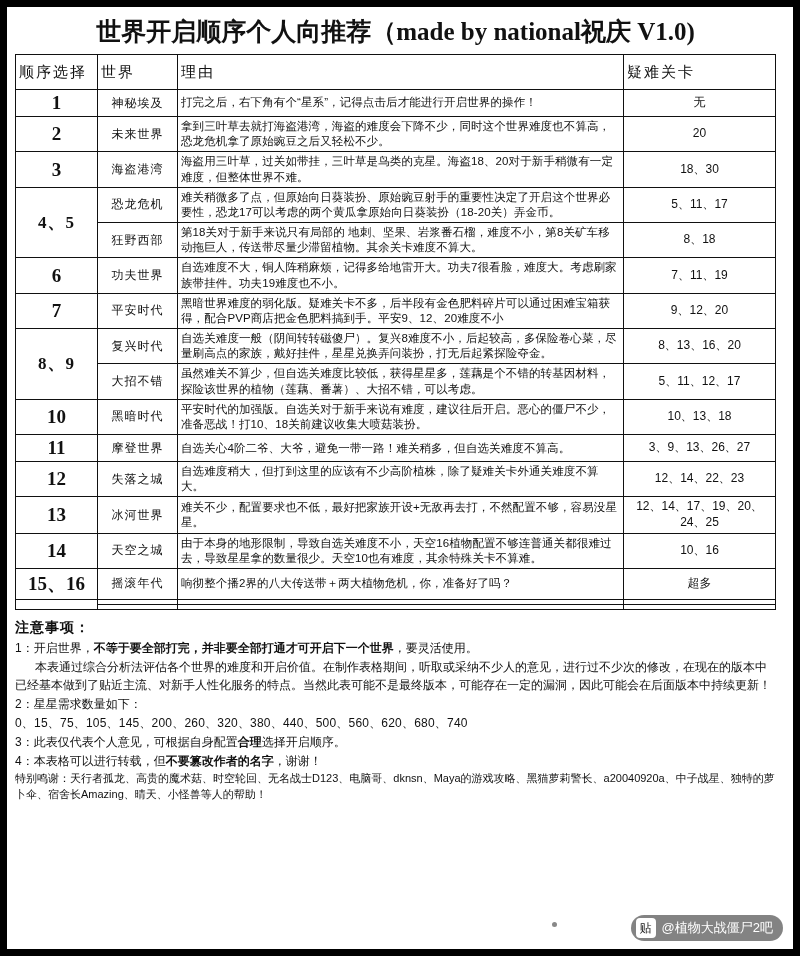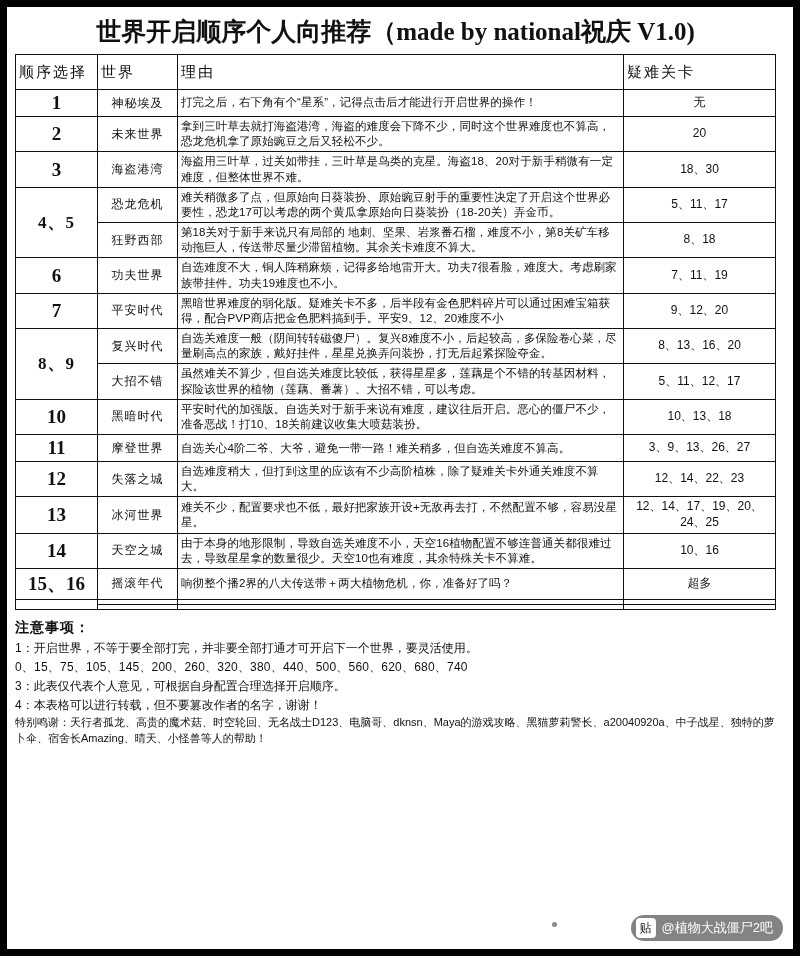--- a/index.html
+++ b/index.html
@@ -92,21 +92,21 @@
     font-weight: bold;
     font-size: 14px;
     letter-spacing: 1px;
   }
   .notes p {
     margin: 1px 0;
   }
   .notes .indent {
     text-indent: 20px;
   }
-  .notes b { font-weight: normal; }
+  .notes b { font-weight: bold; }
   .notes .stars {
     font-size: 12px;
     letter-spacing: 0.2px;
   }
   .thanks {
     font-size: 11px;
     line-height: 1.45;
     margin-top: 3px;
   }
   .watermark {
@@ -281,21 +281,23 @@
       </tr>
 
     </tbody>
   </table>
 
   <div class="notes">
     <p class="nh">注意事项：</p>
 
     <p><span>1：开启世界，</span><b>不等于要全部打完，并非要全部打通才可开启下一个世界</b><span>，要灵活使用。</span></p>
 
-
+    <p class="indent">本表通过综合分析法评估各个世界的难度和开启价值。在制作表格期间，听取或采纳不少人的意见，进行过不少次的修改，在现在的版本中已经基本做到了贴近主流、对新手人性化服务的特点。当然此表可能不是最终版本，可能存在一定的漏洞，因此可能会在后面版本中持续更新！</p>
+
+    <p>2：星星需求数量如下：</p>
 
     <p class="stars">0、15、75、105、145、200、260、320、380、440、500、560、620、680、740</p>
 
     <p><span>3：此表仅代表个人意见，可根据自身配置</span><b>合理</b><span>选择开启顺序。</span></p>
 
     <p><span>4：本表格可以进行转载，但</span><b>不要篡改作者的名字</b><span>，谢谢！</span></p>
 
     <p class="thanks">特别鸣谢：天行者孤龙、高贵的魔术菇、时空轮回、无名战士D123、电脑哥、dknsn、Maya的游戏攻略、黑猫萝莉警长、a20040920a、中子战星、独特的萝卜伞、宿舍长Amazing、晴天、小怪兽等人的帮助！</p>
   </div>
 

